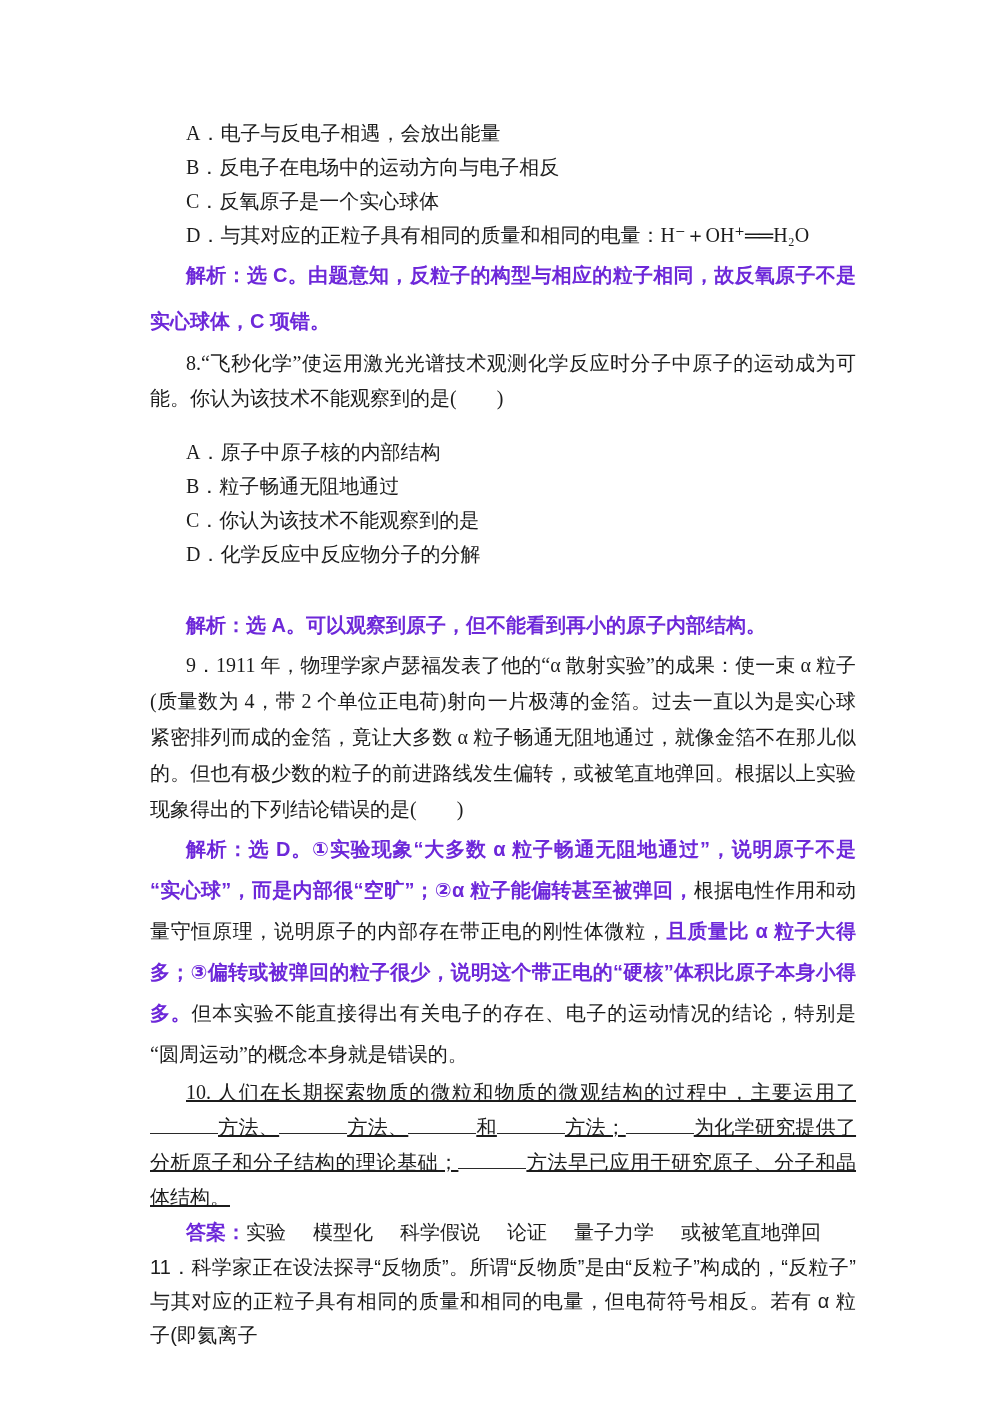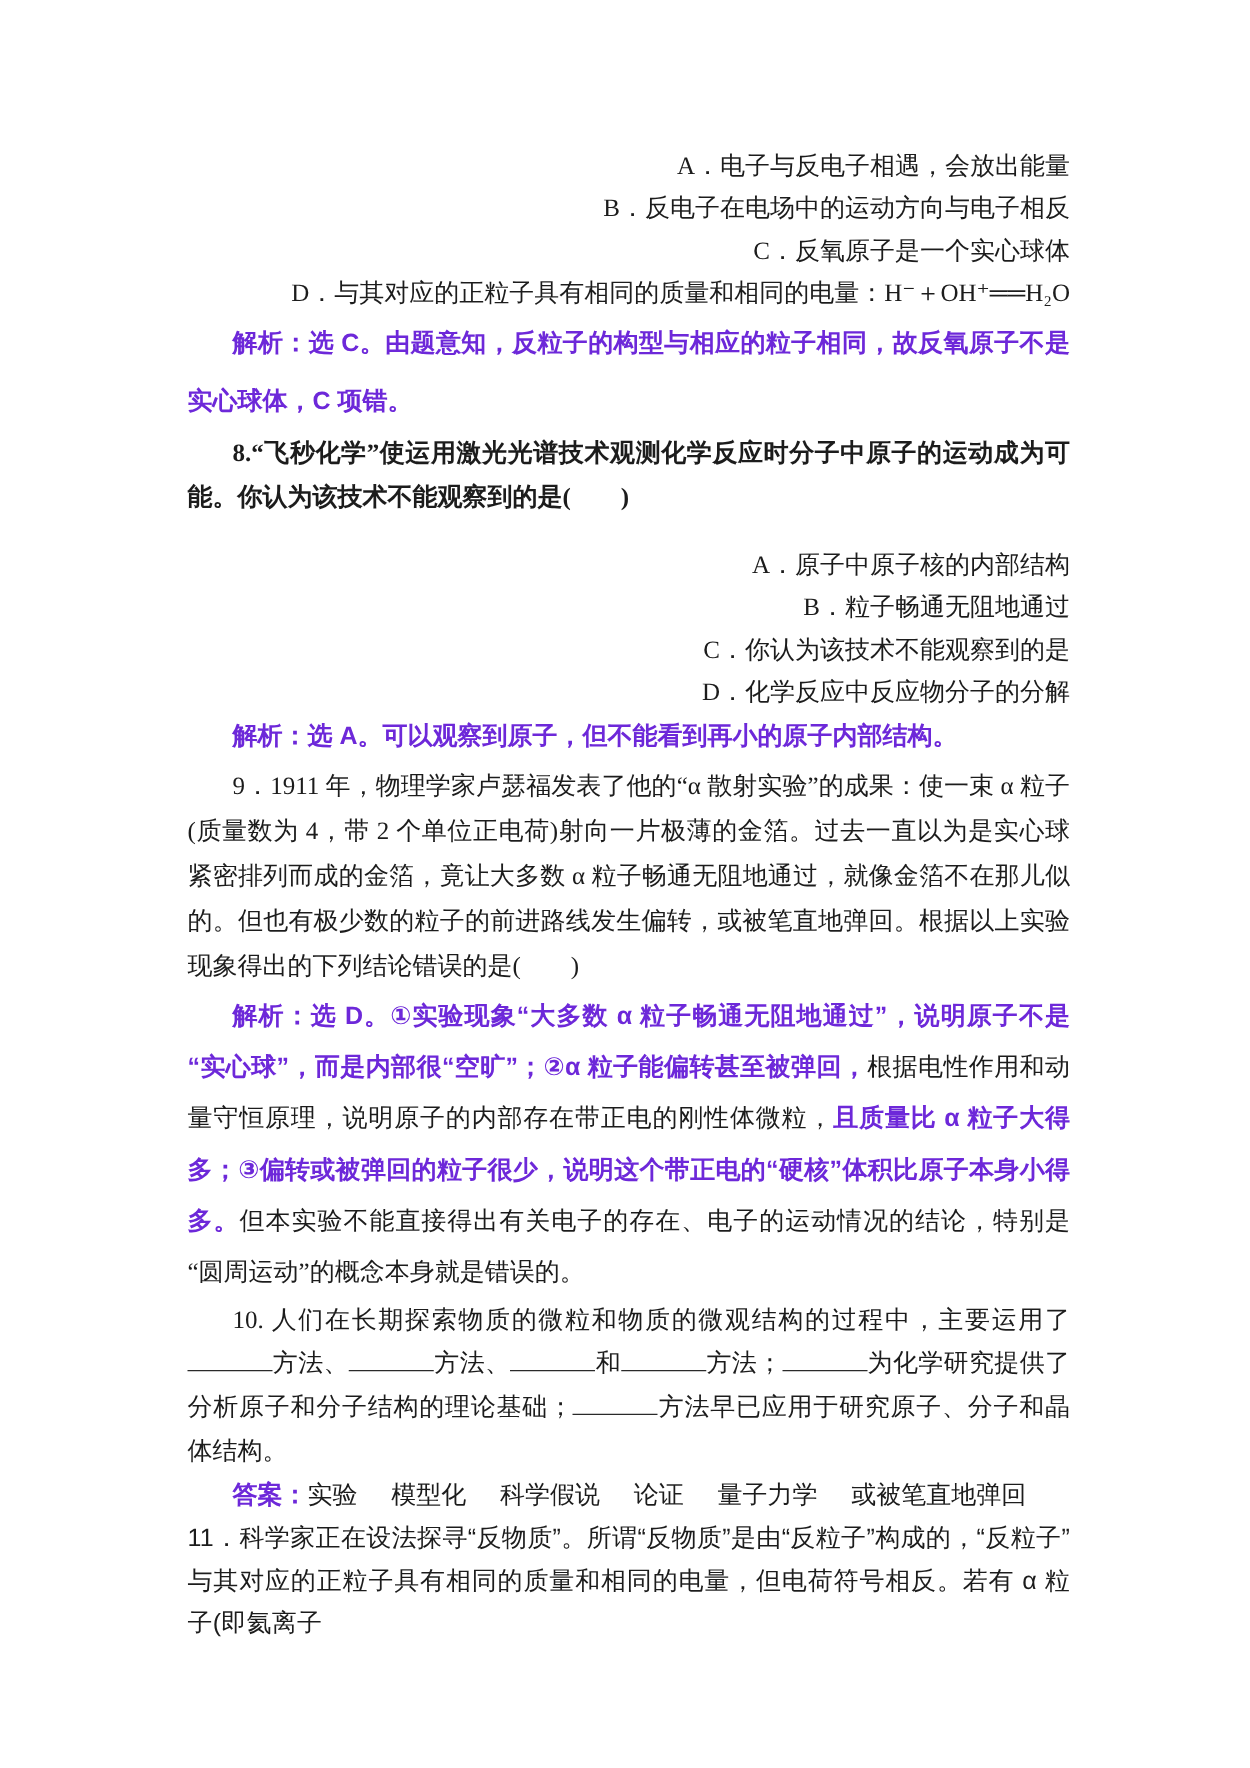--- a/index.html
+++ b/index.html
@@ -15,30 +15,30 @@
     position:absolute;
     left:150px; top:116px;
     width:706px;
     font-size:20px;
   }
   .song { font-family:"Liberation Serif","DejaVu Serif",serif; }
   .hei  { font-family:"Liberation Sans","DejaVu Sans",sans-serif; font-weight:700; color:#6d28d9; }
   .xihei{ font-family:"Liberation Sans","DejaVu Sans",sans-serif; font-weight:400; }
 
   ul.opts { list-style:none; }
-  ul.opts li { line-height:34px; padding-left:36px;text-align:right; }
+  ul.opts li { line-height:34px; padding-left:36px; }
 
   p.stem { text-indent:36px; text-align:justify; }
-  #q8-stem  { line-height:35px; margin-top:2px;font-weight:bold; }
+  #q8-stem  { line-height:35px; margin-top:2px; }
   #q9-stem  { line-height:36px; margin-top:4px; }
-  #q10-stem { line-height:35px; }
+  #q10-stem { line-height:35px;text-decoration:underline; }
 
   p.jiexi { text-indent:36px; text-align:justify; }
   #q7-analysis { line-height:46px; }
-  #q8-analysis { line-height:36px; }
+  #q8-analysis { line-height:36px;margin-top:36px; }
   #q9-analysis { line-height:41px; margin-top:2px; }
 
   #opts8 { margin-top:19px; }
 
   .blank {
     display:inline-block;
     width:68px; height:15px;
     border-bottom:1.5px solid #2a2a2a;
     vertical-align:baseline;
   }

